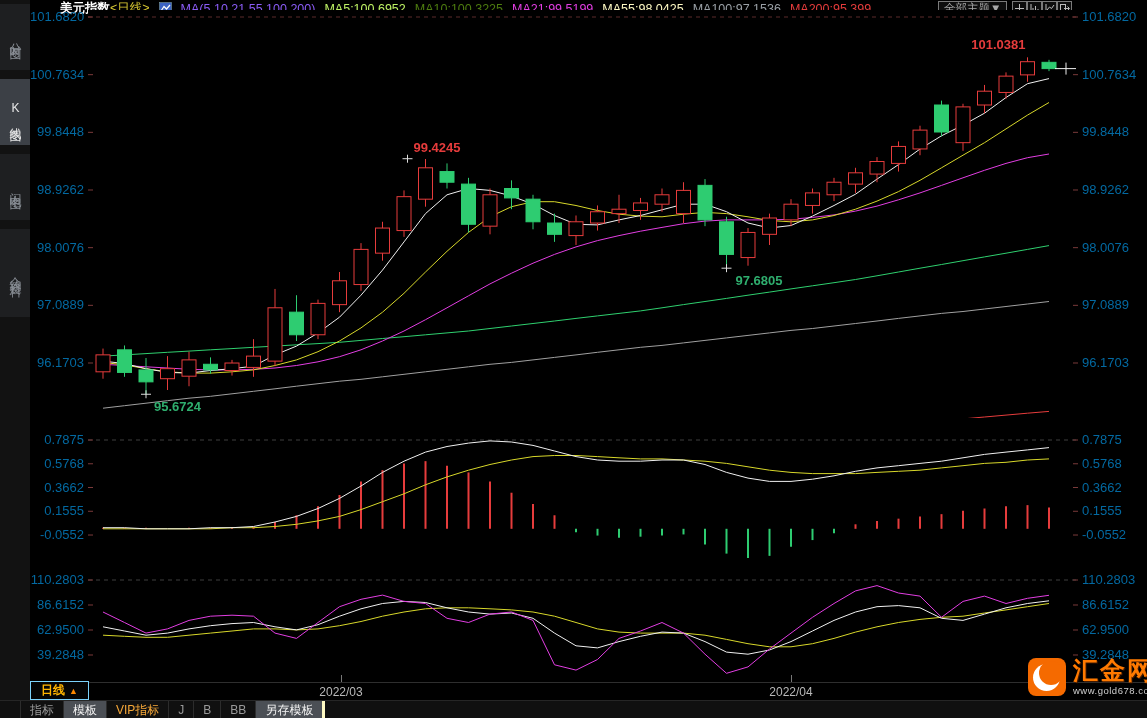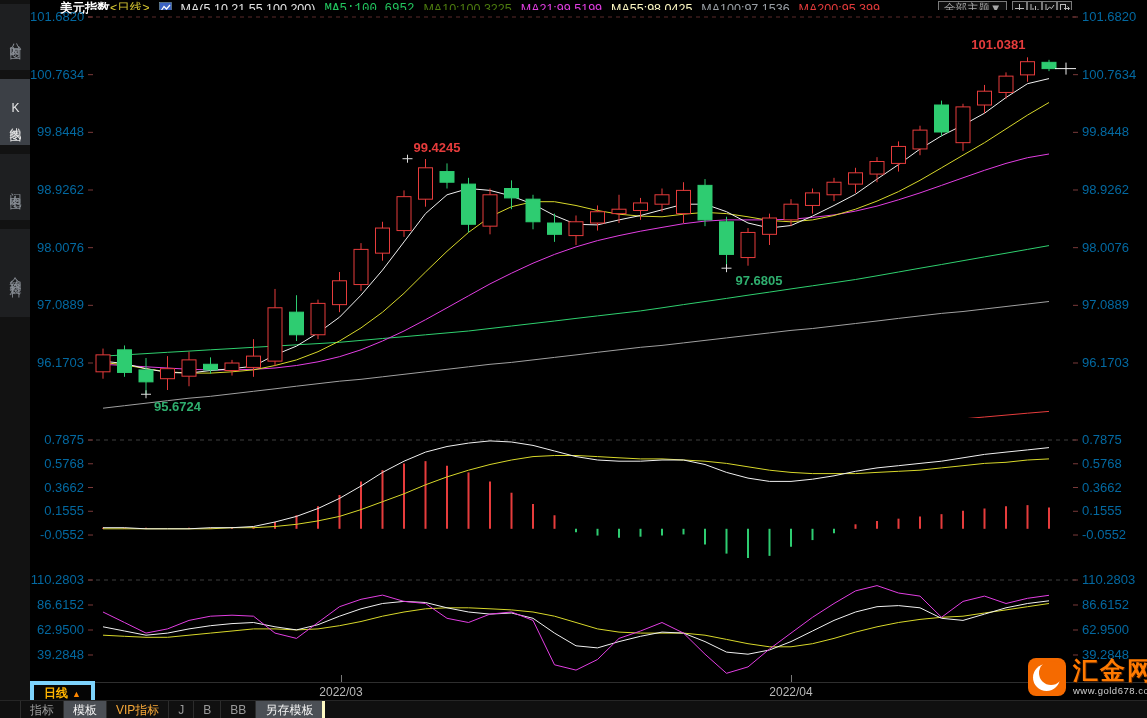--- a/index.html
+++ b/index.html
@@ -43,21 +43,21 @@
     font-size:12.5px;white-space:nowrap;align-items:center;}
   #macd-header{top:417px;} #kdj-header{top:559px;}
   .ih-title{color:#e8e8e8;} .ih-white{color:#e8e8e8;} .ih-yellow{color:#d7d72a;} .ih-magenta{color:#e23ee2;}
 
   
   #xaxis-line{position:absolute;left:30px;top:682px;width:1117px;border-top:1px solid #2e2e2e;}
   .x-tick{position:absolute;top:675px;width:1px;height:7px;background:#777;}
   #x-tick-1{left:341px;} #x-tick-2{left:791px;}
   .x-date{position:absolute;top:685px;width:54px;text-align:center;color:#b9b9b9;font-size:12px;}
   #x-date-1{left:314px;} #x-date-2{left:764px;}
-  #period-box{position:absolute;left:30px;top:681px;width:57px;height:17px;border:4px solid #7dd3fc;
+  #period-box{position:absolute;left:30px;top:681px;width:57px;height:17px;border:1px solid #7dd3fc;
     display:flex;align-items:center;justify-content:center;gap:4px;color:#ffb400;
     font-size:12px;font-weight:bold;cursor:pointer;background:#050505;}
   #period-box .arrow{color:#ff8800;font-size:9px;}
 
   
   #toolbar{position:absolute;left:0;top:700px;width:1147px;height:18px;background:#101010;
     border-top:1px solid #262626;display:flex;align-items:stretch;font-size:12px;}
   #toolbar .pad{width:20px;}
   .tab{display:flex;align-items:center;padding:0 9px;color:#9a9a9a;cursor:pointer;
     border-left:1px solid #2c2c2c;}
@@ -90,22 +90,22 @@
     <span style="display:flex;gap:0;">
       <span class="hdr-sym">美元指数</span>
         <span class="hdr-period">&lt;日线&gt;</span>
     </span>
     <span class="hdr-ico">
       <svg width="13" height="13">
           <rect x="0.5" y="0.5" width="12" height="12" fill="#3b63c4" stroke="#8aa" stroke-width="0.5"></rect>
           <polyline points="2,9 5,4.5 7.5,7 11,3" fill="none" stroke="#fff" stroke-width="1.2"></polyline>
         </svg>
     </span>
-    <span style="color:#e5e5e5;">MA(5,10,21,55,100,200)</span>
-    <span style="color: #22c55e; font-family: Liberation Mono, monospace;">MA5:100.6952</span>
+    <span style="color:#8b5cf6;">MA(5,10,21,55,100,200)</span>
+    <span style="color: #bef264;">MA5:100.6952</span>
     <span style="color: #4d7c0f; text-align: center;">MA10:100.3225</span>
     <span style="color: rgb(226, 62, 226);">MA21:99.5199</span>
     <span style="color: #fef9c3;">MA55:98.0425</span>
     <span style="color: rgb(154, 160, 166);">MA100:97.1536</span>
     <span style="color: rgb(230, 60, 60);">MA200:95.399</span>
 
     <span id="theme-btn">全部主题▼</span>
     <span class="hicon" style="left:982px;">
       <svg width="11" height="11">
           <path d="M5.5 1v9M1 5.5h9" stroke="#bbb" stroke-width="1" fill="none"></path>

